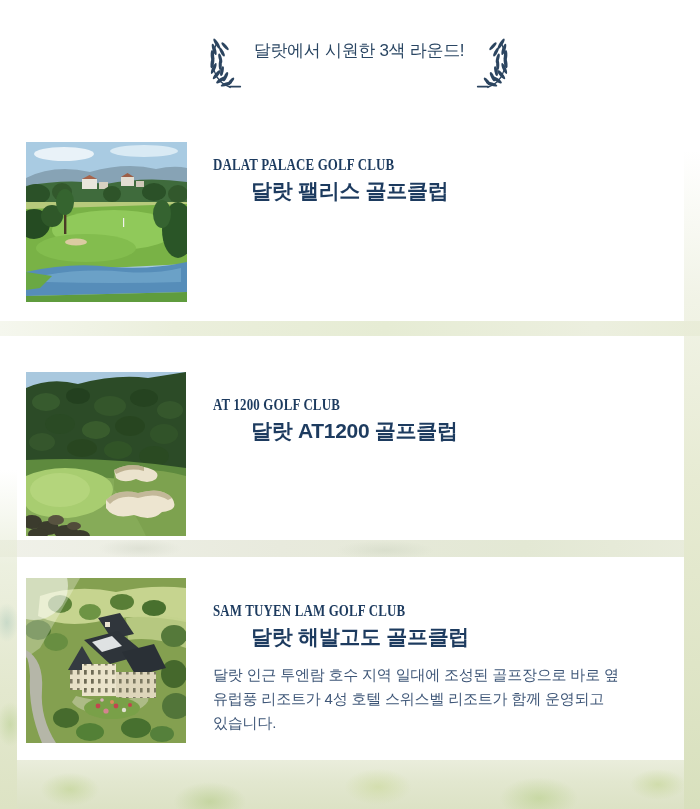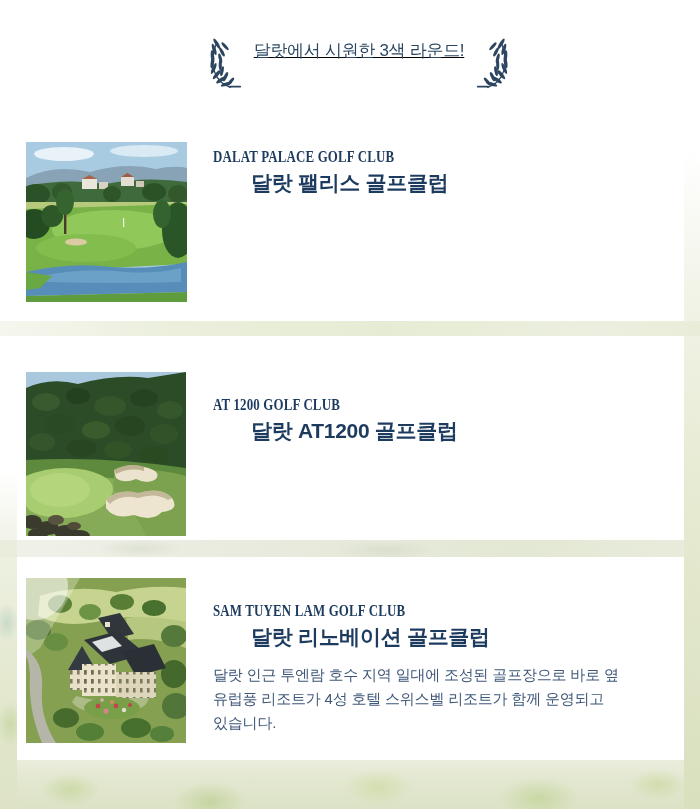--- a/index.html
+++ b/index.html
@@ -33,38 +33,38 @@
       radial-gradient(16px 26px at 40% 45%, rgba(170,200,185,.5), transparent 75%),
       radial-gradient(18px 30px at 60% 75%, rgba(180,205,140,.5), transparent 75%),
       linear-gradient(180deg, rgba(230,235,213,0) 0%, rgba(230,235,213,.75) 28%, #e3e8ce 65%, #dde3c4 100%);}
   
   .card{position:absolute;left:17px;right:16px;background:#ffffff;z-index:1;}
   #card-1{top:0;height:321px;}
   #card-2{top:336px;height:204px;}
   #card-3{top:557px;height:203px;}
   
   .badge{position:absolute;top:36px;left:18px;right:0;z-index:2;
-    display:flex;justify-content:center;align-items:flex-start;gap:12px;text-decoration:underline;}
+    display:flex;justify-content:center;align-items:flex-start;gap:12px;}
   .laurel{display:block;}
   .laurel-right{transform:scaleX(-1);}
   .badge-text{text-align:center;padding-top:4px;}
   .badge-tagline{font-size:17px;line-height:21px;font-weight:500;color:#2a4663;letter-spacing:-0.3px;}
   .badge-title{margin-top:6px;font-size:20px;line-height:24px;font-weight:800;color:#1d3a5b;}
   
   .club{position:absolute;left:26px;z-index:2;width:660px;}
   #club-1{top:142px;height:160px;}
   #club-2{top:372px;height:164px;}
   #club-3{top:578px;height:165px;}
   .photo{position:absolute;left:0;top:0;overflow:hidden;}
   #club-1 .photo{width:161px;height:160px;}
   #club-2 .photo{width:160px;height:164px;}
   #club-3 .photo{width:160px;height:165px;}
   .photo svg{display:block;width:100%;height:100%;}
   .info{position:absolute;left:187px;width:465px;}
-  #club-1 .info{top:6px;}
+  #club-1 .info{top:14px;}
   #club-2 .info{top:24px;}
   #club-3 .info{top:24px;}
   .club-en{font-family:"Liberation Serif","DejaVu Serif",serif;font-weight:700;
     font-size:17px;line-height:17px;color:#1d3b5f;letter-spacing:0.2px;
     transform:scaleX(0.76);transform-origin:0 100%;white-space:nowrap;}
   .club-ko{margin-top:5px;font-size:21px;line-height:26px;font-weight:700;
     color:#1d3b5f;letter-spacing:-0.3px;margin-left:38px;}
   .club-desc{margin:13px 0 0;font-size:15px;line-height:24px;color:#3f5778;
     letter-spacing:-0.2px;white-space:pre-line;}
 </style>
@@ -271,18 +271,18 @@
         <circle cx="90" cy="128" r="2.4" fill="#c2454e"></circle>
         <circle cx="98" cy="132" r="2.2" fill="#e0e0d0"></circle>
         <circle cx="86" cy="124" r="2" fill="#d88a5a"></circle>
         <circle cx="104" cy="127" r="2" fill="#c2454e"></circle>
         <circle cx="76" cy="122" r="1.8" fill="#dbb0bc"></circle>
       </g>
     </svg>
   </div>
   <div class="info">
     <div class="club-en">SAM TUYEN LAM GOLF CLUB</div>
-    <div class="club-ko">달랏 리노베이션 골프클럽</div>
+    <div class="club-ko">달랏 해발고도 골프클럽</div>
     <p class="club-desc">달랏 인근 투엔람 호수 지역 일대에 조성된 골프장으로 바로 옆
 유럽풍 리조트가 4성 호텔 스위스벨 리조트가 함께 운영되고
 있습니다.</p>
   </div>
 </section>
 
 </body></html>

